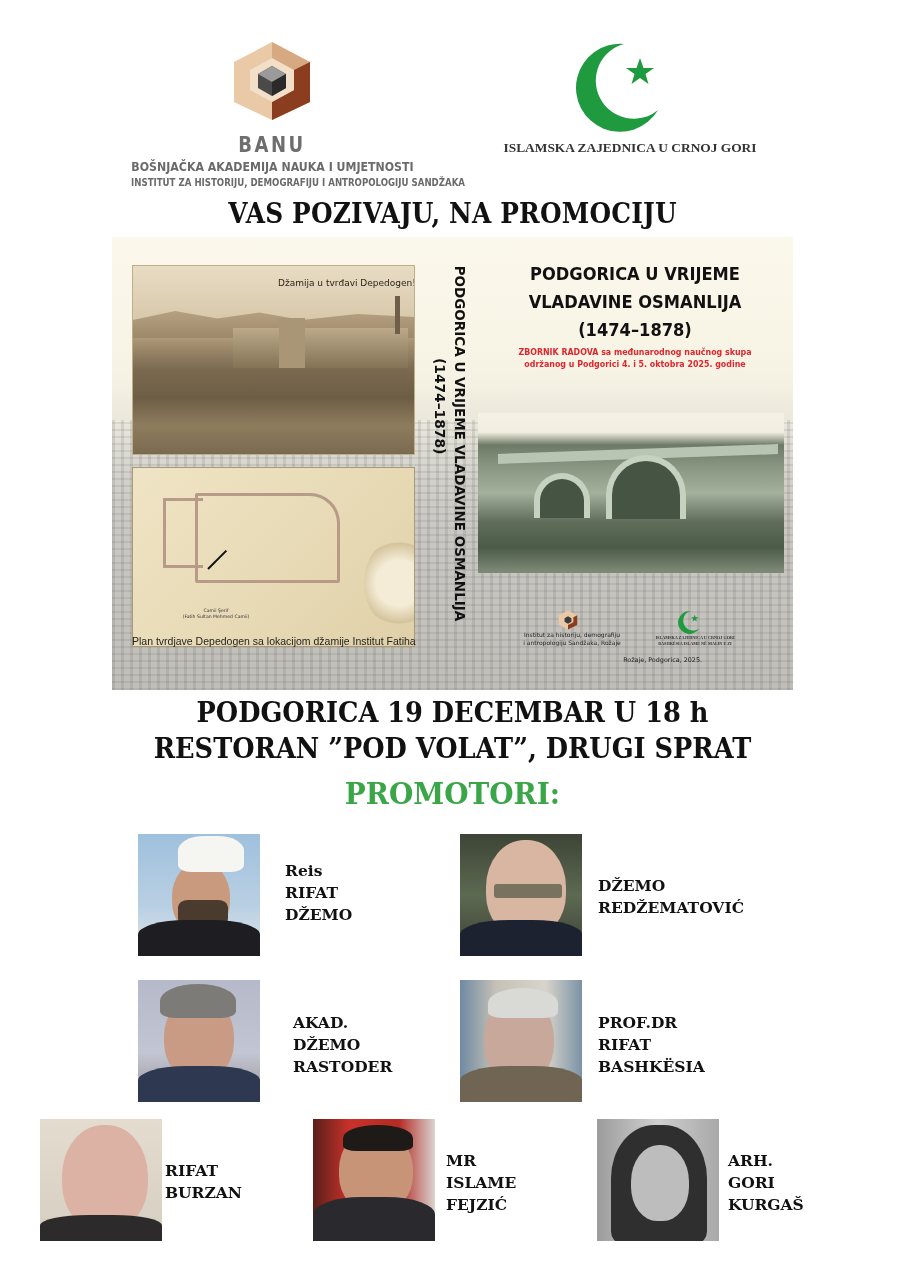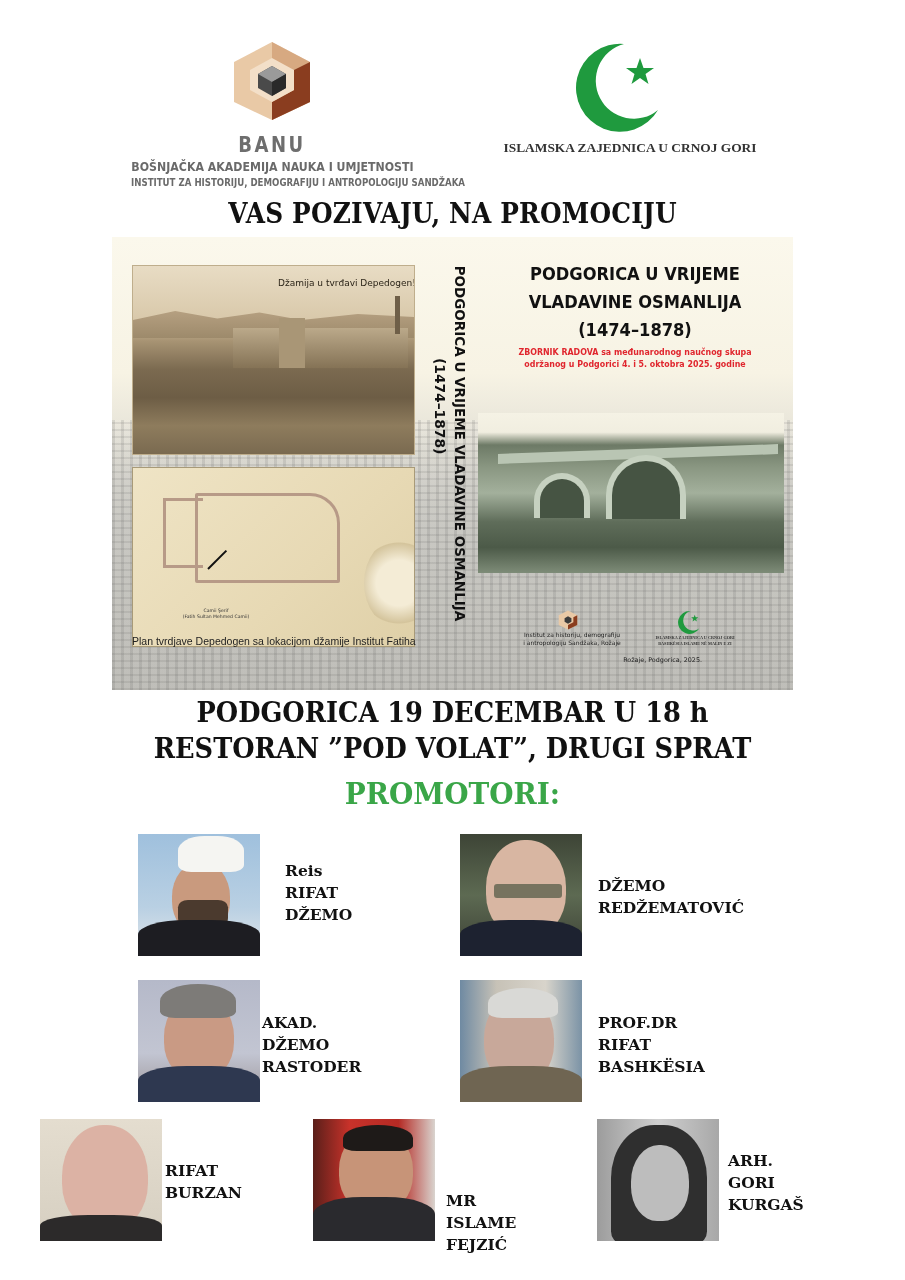--- a/index.html
+++ b/index.html
@@ -237,21 +237,21 @@
 <div class="name" style="left:598px;top:875px;">
   <span>DŽEMO</span>
   <span>REDŽEMATOVIĆ</span>
 </div>
 
 <div class="photo" style="left:138px;top:980px;background:linear-gradient(180deg,#b5b9c9,#c2c5d2 60%,#9a9396);">
   <div class="head" style="left:26px;top:16px;width:70px;height:84px;background:#c99a84;"></div>
   <div class="head" style="left:22px;top:4px;width:76px;height:34px;background:#7d7b78;border-radius:50% 50% 20% 20%;"></div>
   <div class="body" style="background:#2e3850;"></div>
 </div>
-<div class="name" style="left:262px;top:1012px;">
+<div class="name" style="left:293px;top:1012px;">
   <span>AKAD.</span>
   <span>DŽEMO</span>
   <span>RASTODER</span>
 </div>
 
 <div class="photo" style="left:460px;top:980px;background:linear-gradient(90deg,#6f8aa2,#c7c2b7 30%,#d8d4cb 70%,#7b93a6);">
   <div class="head" style="left:24px;top:16px;width:70px;height:88px;background:#c8a89a;"></div>
   <div class="head" style="left:28px;top:8px;width:70px;height:30px;background:#d9d9d6;border-radius:50% 50% 20% 20%;"></div>
   <div class="body" style="background:#6f6552;"></div>
 </div>
@@ -268,21 +268,21 @@
 <div class="name" style="left:165px;top:1160px;">
   <span>RIFAT</span>
   <span>BURZAN</span>
 </div>
 
 <div class="photo" style="left:313px;top:1119px;background:linear-gradient(90deg,#5a1f1a,#c8322a 30%,#b52a24 70%,#d9d4cf);">
   <div class="head" style="left:26px;top:10px;width:74px;height:84px;background:#c79478;"></div>
   <div class="head" style="left:30px;top:6px;width:70px;height:26px;background:#1e1a18;border-radius:50% 50% 20% 20%;"></div>
   <div class="body" style="background:#2a2a2e;height:44px;"></div>
 </div>
-<div class="name" style="left:446px;top:1150px;margin-top:40px;">
+<div class="name" style="left:446px;top:1150px;">
   <span>MR</span>
   <span>ISLAME</span>
   <span>FEJZIĆ</span>
 </div>
 
 <div class="photo" style="left:597px;top:1119px;background:linear-gradient(90deg,#9c9c9c,#cfcfcf 50%,#a8a8a8);">
   <div class="head" style="left:14px;top:6px;width:96px;height:118px;background:#2f2f2f;border-radius:45% 45% 10% 10%;"></div>
   <div class="head" style="left:34px;top:26px;width:58px;height:76px;background:#bdbdbd;"></div>
 </div>
 <div class="name" style="left:728px;top:1150px;">

